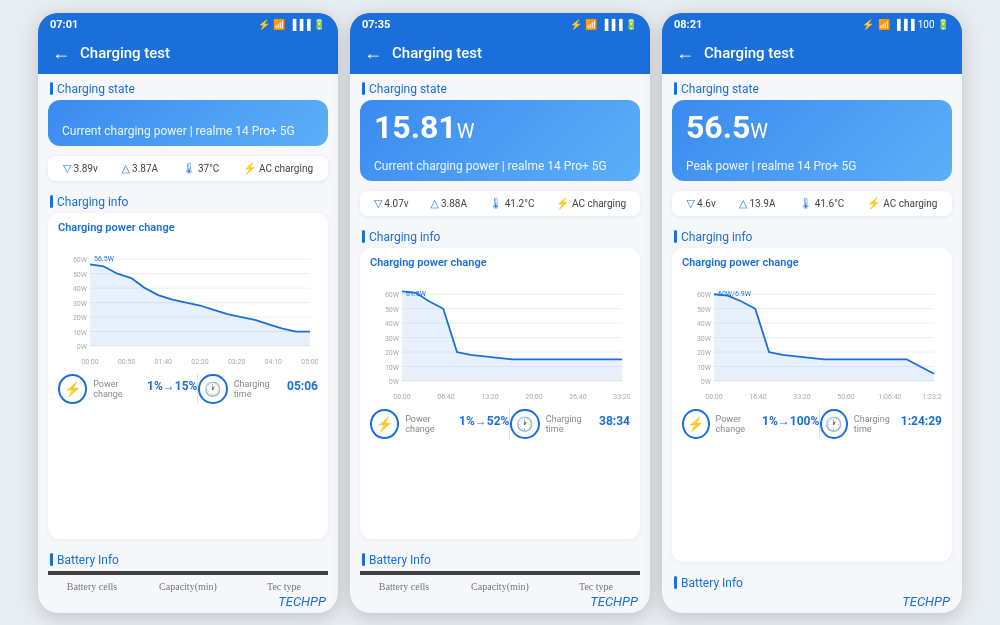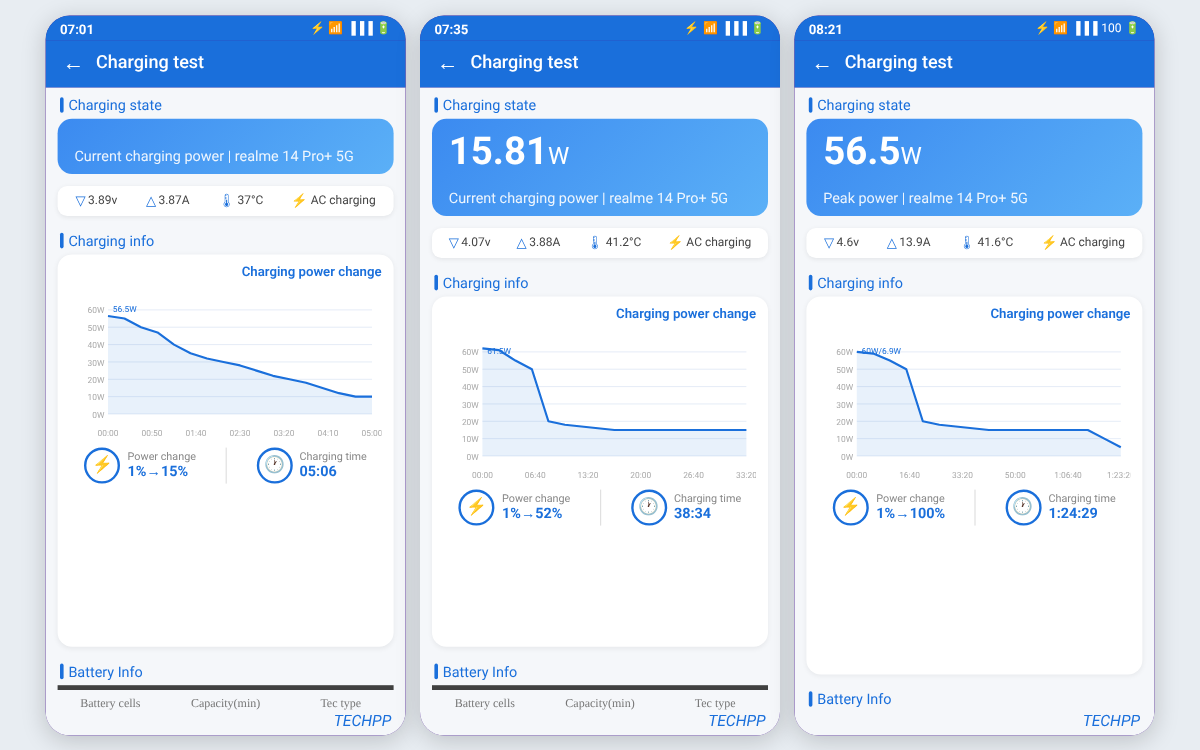--- a/index.html
+++ b/index.html
@@ -15,21 +15,21 @@
     }
     .phones-container {
       display: flex;
       gap: 12px;
       align-items: center;
       justify-content: center;
     }
     .phone {
       width: 300px;
       height: 600px;
-      background: #4c1d95;
+      background: #a3a3a3;
       border-radius: 20px;
       overflow: hidden;
       box-shadow: 0 4px 20px rgba(0,0,0,0.18);
       display: flex;
       flex-direction: column;
     }
     
     .status-bar {
       background: #1a6fdb;
       color: #fff;
@@ -127,21 +127,21 @@
     
     .charging-info-card {
       margin: 0 10px 6px;
       background: #fff;
       border-radius: 12px;
       padding: 8px 10px;
       box-shadow: 0 1px 4px rgba(0,0,0,0.06);
       flex: 1;
     }
     .chart-title {
-      text-align: right;
+      text-align: left;
       color: #1a6fdb;
       font-size: 11px;
       font-weight: 600;
       margin-bottom: 4px;
     }
     .chart-area {
       width: 100%;
       height: 130px;
     }
     .chart-bottom {
@@ -160,21 +160,21 @@
       width: 30px;
       height: 30px;
       border-radius: 50%;
       border: 2px solid #1a6fdb;
       display: flex;
       align-items: center;
       justify-content: center;
       color: #1a6fdb;
       font-size: 14px;
     }
-    .chart-stat-info { display: flex; flex-direction: column; }
+    .chart-stat-info { display: flex; flex-direction: row; }
     .chart-stat-info .label { font-size: 9px; color: #888; }
     .chart-stat-info .value { font-size: 12px; font-weight: 700; color: #1a6fdb; }
     .divider-vert {
       width: 1px;
       background: #e0e0e0;
       height: 30px;
       align-self: center;
     }
     
     .battery-info-section {

